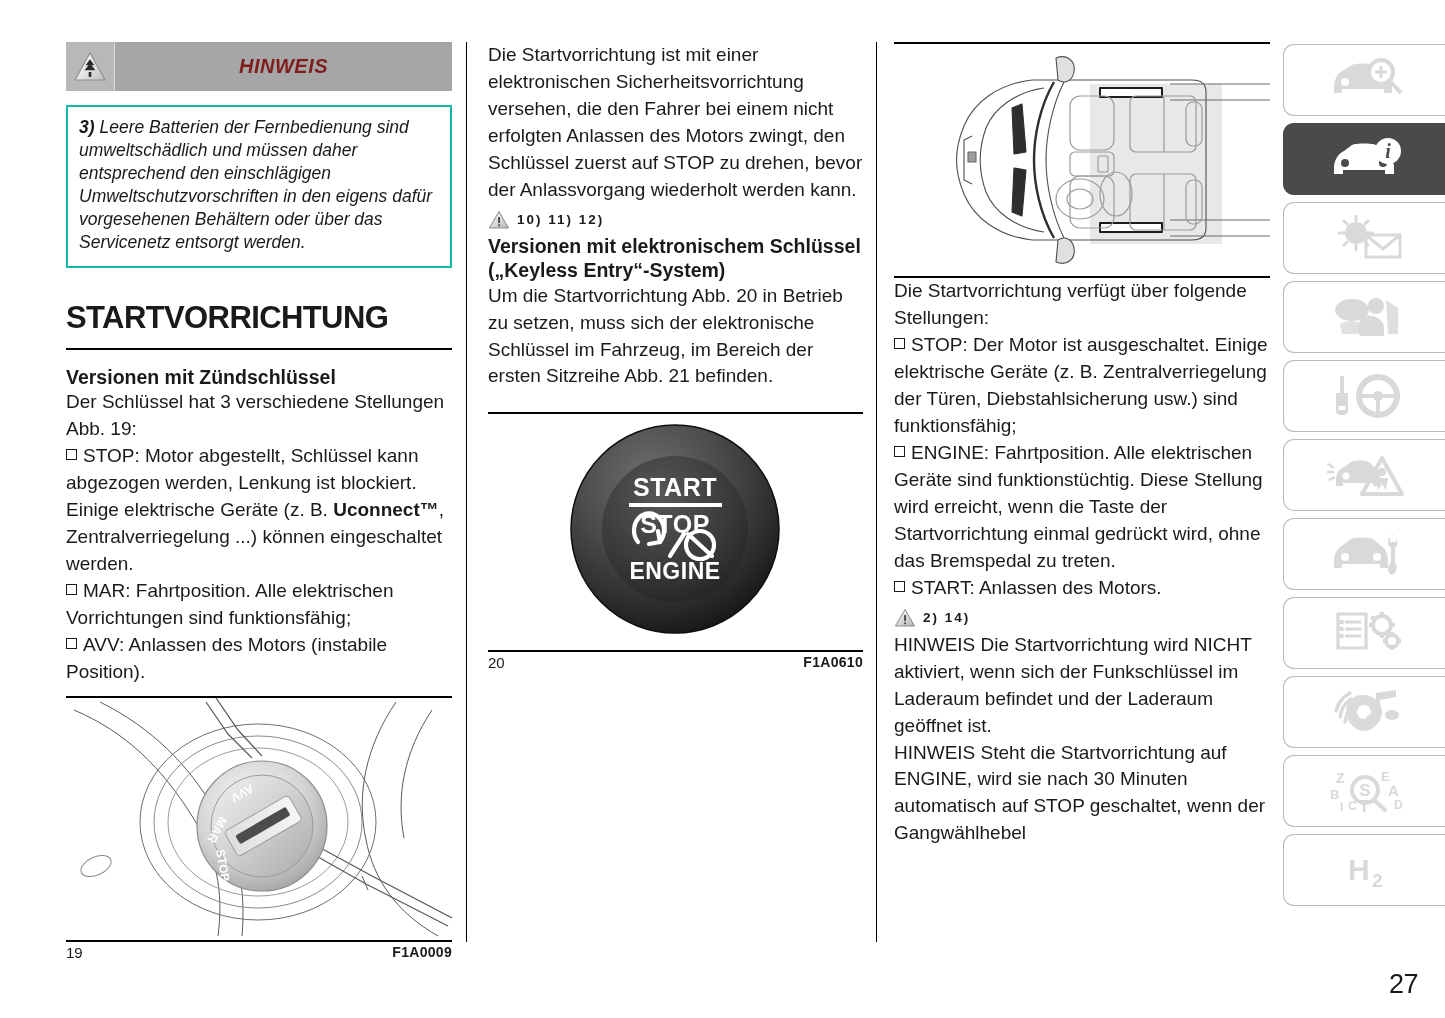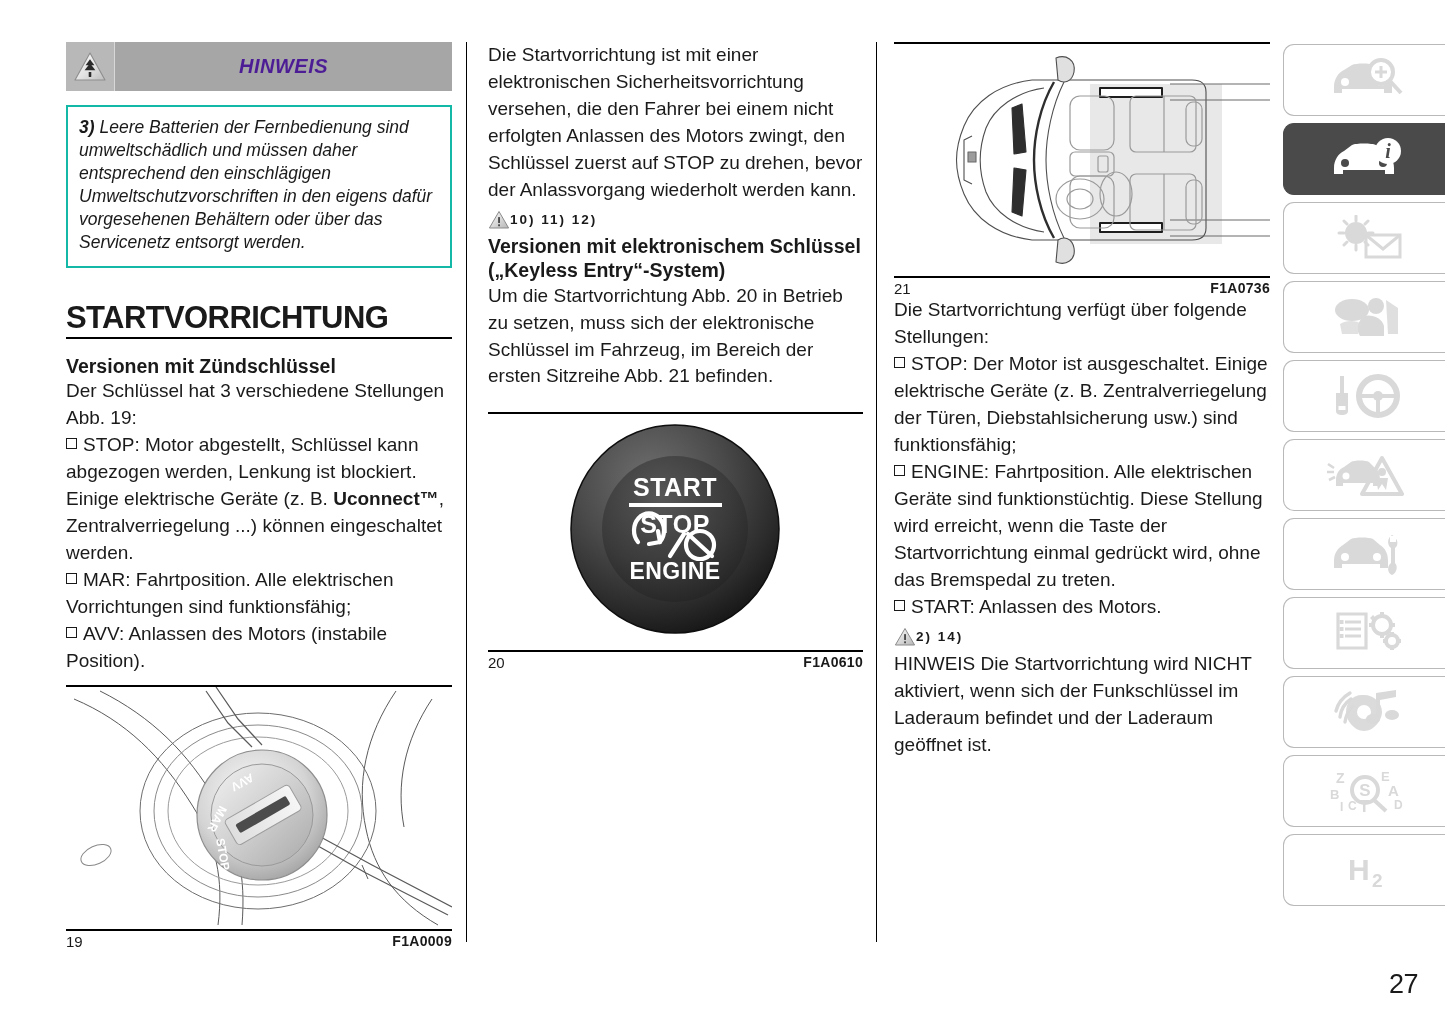--- a/index.html
+++ b/index.html
@@ -59,38 +59,38 @@
   }
   .hinweis-title {
     flex: 1;
     display: flex;
     align-items: center;
     justify-content: center;
     font-weight: bold;
     font-style: italic;
     font-size: 20px;
     letter-spacing: 0.5px;
-    color: #4c1d95;
+    color: #7f1d1d;
   }
   .hinweis-box {
     border: 2px solid #14b8a6;
     padding: 9px 11px 11px 11px;
     font-style: italic;
     font-size: 17.5px;
     line-height: 1.32;
   }
   .hinweis-box b { font-style: italic; font-weight: bold; }
 
   
   h1.sec-title {
     font-size: 31px;
     font-weight: bold;
     letter-spacing: -0.6px;
     margin: 34px 0 0 0;
-    padding-bottom: 3px;
+    padding-bottom: 14px;
     border-bottom: 2.5px solid #000;
     line-height: 1.05;
     white-space: nowrap;
   }
   h2.sub-title {
     font-size: 19.5px;
     font-weight: bold;
     margin: 15px 0 0 0;
     line-height: 1.25;
   }
@@ -109,20 +109,21 @@
     margin-right: 6px;
     position: relative;
     top: -2px;
   }
   .bold-inline { font-weight: bold; }
 
   
   .warn-refs {
     display: flex;
     align-items: center;
+    gap: 7px;
     margin: 6px 0 4px 0;
   }
   .warn-refs .refs {
     font-size: 13.5px;
     font-weight: bold;
     letter-spacing: 2px;
   }
 
   
   .figure { margin-top: 12px; }
@@ -401,24 +402,20 @@
           <path d="M270 52 L270 108"></path>
           <rect x="292" y="58" width="16" height="44" rx="7"></rect>
           <rect x="236" y="130" width="66" height="56" rx="6"></rect>
           <path d="M270 130 L270 186"></path>
           <rect x="292" y="136" width="16" height="44" rx="7"></rect>
 
           <ellipse cx="222" cy="150" rx="16" ry="22"></ellipse>
         </g>
       </svg>
       <div class="fig-rule"></div>
-      <div class="fig-caption">
-        <span>21</span>
-        <span class="fig-code">F1A0736</span>
-      </div>
     </div>
 
     <p class="body" style="margin-top:0;">Die Startvorrichtung verfügt über folgende Stellungen:</p>
 
     <p class="body">
       <span class="sq"></span><span>STOP: Der Motor ist ausgeschaltet. Einige elektrische Geräte (z. B. Zentralverriegelung der Türen, Diebstahlsicherung usw.) sind funktionsfähig;</span>
     </p>
 
     <p class="body">
       <span class="sq"></span><span>ENGINE: Fahrtposition. Alle elektrischen Geräte sind funktionstüchtig. Diese Stellung wird erreicht, wenn die Taste der Startvorrichtung einmal gedrückt wird, ohne das Bremspedal zu treten.</span>
@@ -437,20 +434,21 @@
           </linearGradient>
         </defs>
         <path d="M11 1.5 L20.6 18 L1.4 18 Z" fill="url(#wtri2)" stroke="#8a8a8a" stroke-width="1" stroke-linejoin="round"></path>
         <rect x="10.1" y="7" width="1.9" height="6" rx="0.5" fill="#4a4a4a"></rect>
         <rect x="10.1" y="14.2" width="1.9" height="2" rx="0.5" fill="#4a4a4a"></rect>
       </svg>
       <span class="refs">2) 14)</span>
     </div>
 
     <p class="body">HINWEIS Die Startvorrichtung wird NICHT aktiviert, wenn sich der Funkschlüssel im Laderaum befindet und der Laderaum geöffnet ist.</p>
+    <p class="body">HINWEIS Steht die Startvorrichtung auf ENGINE, wird sie nach 30 Minuten automatisch auf STOP geschaltet, wenn der Gangwählhebel</p>
   </div>
 
   <div class="sidebar">
 
     <div class="tab">
       <svg width="78" height="46" viewBox="0 0 78 46">
         <g fill="#d9d9d9">
           <path d="M8 30 C8 22 12 16 18 13 L26 8 C30 6 44 6 48 8 L56 13 C62 16 66 22 66 30 L66 36 L58 36 L58 32 L16 32 L16 36 L8 36 Z"></path>
           <circle cx="19" cy="25" r="4" fill="#ffffff"></circle>
           <circle cx="55" cy="25" r="4" fill="#ffffff"></circle>

